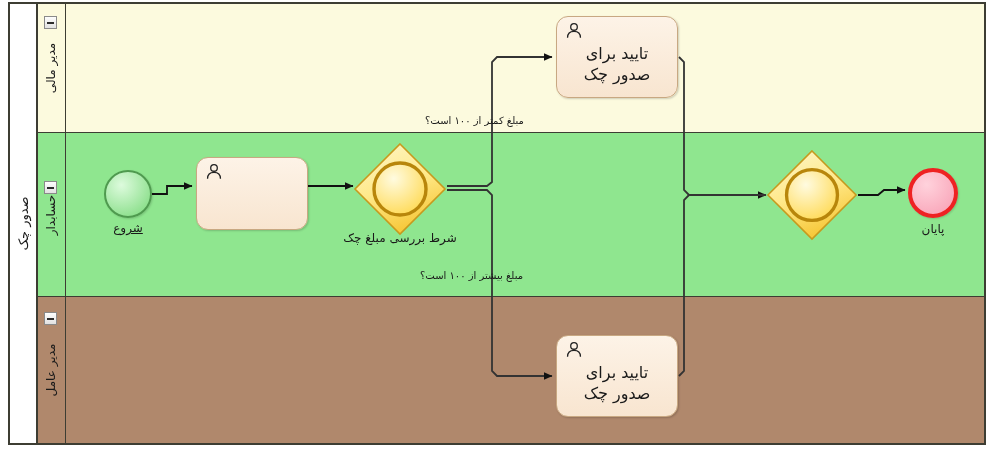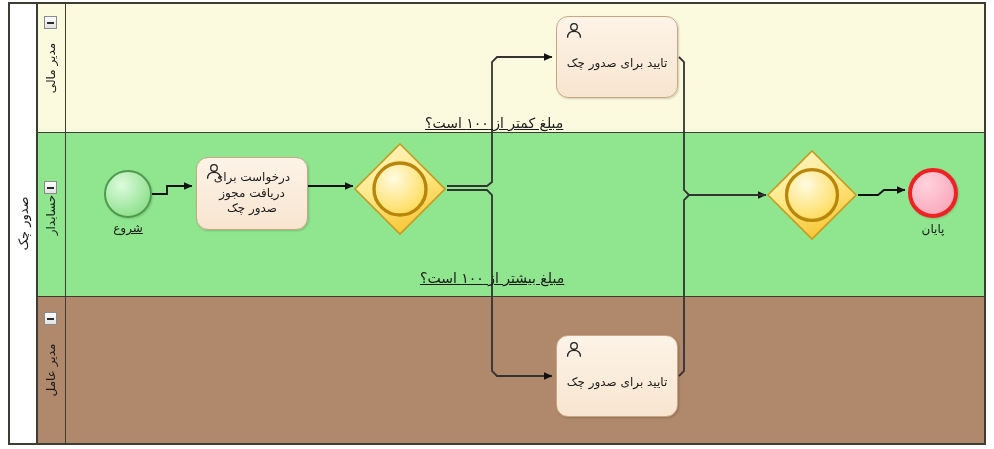--- a/index.html
+++ b/index.html
@@ -116,21 +116,21 @@
   .task {
     border-radius: 12px;
     border: 1px solid #c8a882;
     background: linear-gradient(#fdf3e7, #f8e5d0);
     box-shadow: 1px 1px 2px rgba(0,0,0,0.18);
     display: flex;
     align-items: center;
     justify-content: center;
     text-align: center;
     direction: rtl;
-    font-size: 12px;
+    font-size: 16px;
     color: #1a1a1a;
     line-height: 1.32;
     padding: 4px 8px;
   }
   .task-icon {
     position: absolute;
     left: 8px;
     top: 5px;
     width: 18px;
     height: 18px;
@@ -155,25 +155,24 @@
   .label {
     position: absolute;
     font-size: 12px;
     color: #1a1a1a;
     direction: rtl;
     white-space: nowrap;
     text-align: center;
   }
   .flow-label {
     position: absolute;
-    font-size: 14px;
+    font-size: 10px;
     color: #1a1a1a;
     direction: rtl;
     white-space: nowrap;
-    text-decoration: underline;
   }
   #edges {
     position: absolute;
     left: 0;
     top: 0;
     width: 994px;
     height: 449px;
     pointer-events: none;
   }
 </style>
@@ -240,40 +239,40 @@
   </svg>
 
   <div class="node event start-event" style="left:104px;top:170px;width:48px;height:48px;"></div>
   <div class="label" style="left:78px;top:221px;width:100px;text-decoration:underline;">شروع</div>
 
   <div class="node task" style="left:196px;top:157px;width:112px;height:73px;">
     <svg class="task-icon" viewBox="0 0 24 24">
       <circle cx="12" cy="6.6" r="4.4" fill="none" stroke="#222" stroke-width="1.7"></circle>
       <path d="M3.4,21 C3.4,15.4 7.2,12.6 12,12.6 C16.8,12.6 20.6,15.4 20.6,21" fill="none" stroke="#222" stroke-width="1.7"></path>
     </svg>
-    <span>درخواست برای دریافت مجوز صدور چک</span>
   </div>
 
   <div class="gateway-wrap" style="left:352px;top:141px;width:96px;height:96px;">
     <svg width="96" height="96" viewBox="0 0 96 96">
       <defs>
         <linearGradient id="gw1" x1="0" y1="0" x2="0.4" y2="1">
           <stop offset="0%" stop-color="#fdf7cd"></stop>
           <stop offset="55%" stop-color="#ffe98a"></stop>
           <stop offset="100%" stop-color="#f7c93c"></stop>
         </linearGradient>
         <radialGradient id="gwc1" cx="0.38" cy="0.3" r="0.8">
           <stop offset="0%" stop-color="#fffbe0"></stop>
           <stop offset="100%" stop-color="#ffd84d"></stop>
         </radialGradient>
       </defs>
       <path d="M48,3 L93,48 L48,93 L3,48 z" fill="url(#gw1)" stroke="#c79a1e" stroke-width="1.6"></path>
       <circle cx="48" cy="48" r="26" fill="url(#gwc1)" stroke="#b8860b" stroke-width="3.4"></circle>
     </svg>
   </div>
+  <div class="label" style="left:330px;top:231px;width:140px;">شرط بررسی مبلغ چک</div>
 
   <div class="node task" style="left:556px;top:16px;width:122px;height:82px;">
     <svg class="task-icon" viewBox="0 0 24 24">
       <circle cx="12" cy="6.6" r="4.4" fill="none" stroke="#222" stroke-width="1.7"></circle>
       <path d="M3.4,21 C3.4,15.4 7.2,12.6 12,12.6 C16.8,12.6 20.6,15.4 20.6,21" fill="none" stroke="#222" stroke-width="1.7"></path>
     </svg>
     <span style="margin-top:14px;">تایید برای صدور چک</span>
   </div>
 
   <div class="node task" style="left:556px;top:335px;width:122px;height:82px;">

